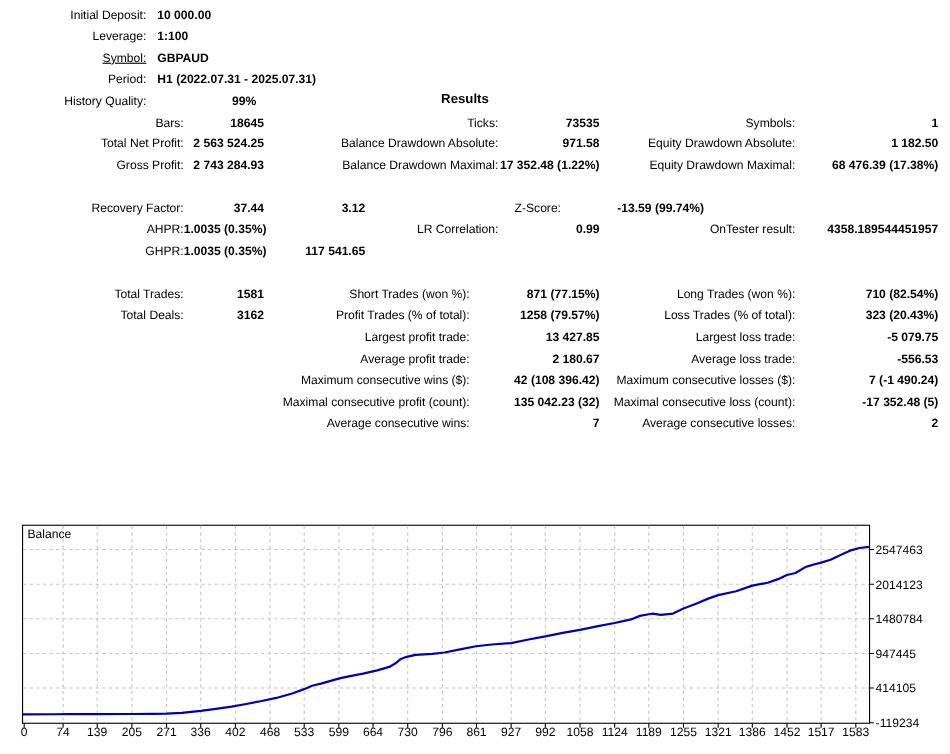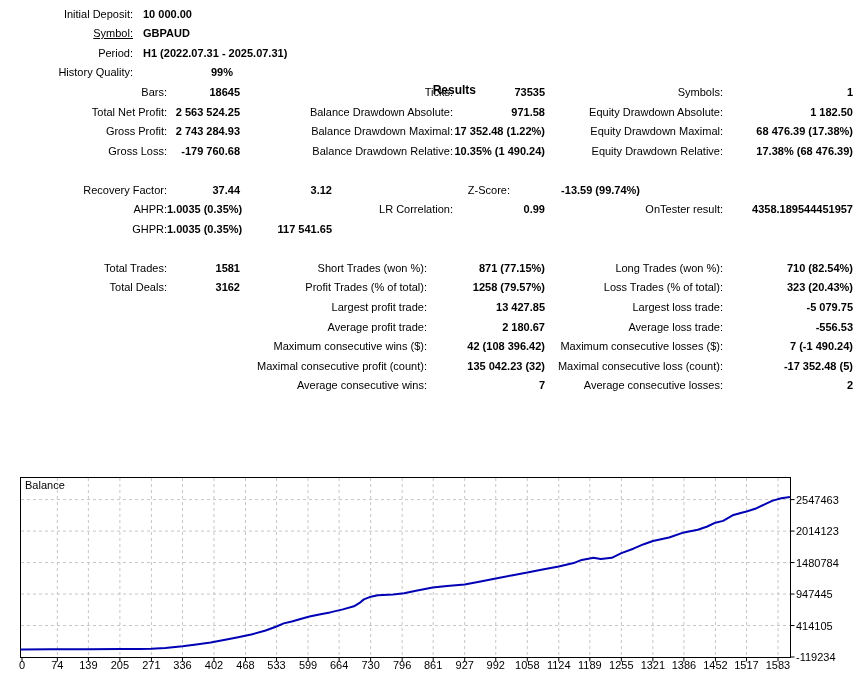--- a/index.html
+++ b/index.html
@@ -3,35 +3,39 @@
 <meta charset="utf-8">
 <style>
   html,body{margin:0;padding:0;background:#fff;}
   .page{position:relative;width:864px;height:685px;background:#ffffff;overflow:hidden;
         font-family:"Liberation Sans",sans-serif;font-size:11px;color:#000;}
   #report-rows{position:absolute;left:0;top:4px;}
   .row{display:flex;height:19.55px;align-items:center;}
   .lbl{text-align:right;white-space:nowrap;}
   .val{text-align:right;font-weight:bold;white-space:nowrap;}
   .sval{font-weight:bold;white-space:nowrap;text-align:left;}
-  .results-title{position:absolute;left:380px;top:83px;width:96px;text-align:right;
+  .results-title{position:absolute;left:401px;top:83px;width:96px;text-align:left;
                  font-weight:bold;font-size:12px;}
   #chart-host{position:absolute;left:0;top:470px;width:864px;height:215px;}
   svg text{font-family:"Liberation Sans",sans-serif;font-size:11px;fill:#000;}
 </style>
 </head>
 <body>
 
 <div class="page">
   <div id="report-rows">
       <div class="row">
         <div class="lbl" style="width: 133px;">Initial Deposit:</div>
         <div class="sval" style="width: auto; margin-left: 10px;">10 000.00</div>
       </div>
       <div class="row">
+        <div class="lbl" style="width: 133px;">Leverage:</div>
+        <div class="sval" style="width: auto; margin-left: 10px;">1:100</div>
+      </div>
+      <div class="row">
         <div class="lbl" style="width: 133px; text-decoration: underline;">Symbol:</div>
         <div class="sval" style="width: auto; margin-left: 10px;">GBPAUD</div>
       </div>
       <div class="row">
         <div class="lbl" style="width: 133px;">Period:</div>
         <div class="sval" style="width: auto; margin-left: 10px;">H1 (2022.07.31 - 2025.07.31)</div>
       </div>
       <div class="row">
         <div class="lbl" style="width: 133px;">History Quality:</div>
         <div class="val" style="width: 100px;">99%</div>
@@ -52,28 +56,20 @@
         <div class="lbl" style="width: 178px;">Equity Drawdown Absolute:</div>
         <div class="val" style="width: 130px;">1 182.50</div>
       </div>
       <div class="row">
         <div class="lbl" style="width: 167px;">Gross Profit:</div>
         <div class="val" style="width: 73px;">2 743 284.93</div>
         <div class="lbl" style="width: 213px;">Balance Drawdown Maximal:</div>
         <div class="val" style="width: 92px;">17 352.48 (1.22%)</div>
         <div class="lbl" style="width: 178px;">Equity Drawdown Maximal:</div>
         <div class="val" style="width: 130px;">68 476.39 (17.38%)</div>
-      </div>
-      <div class="row">
-        <div class="lbl" style="width: 167px;">Gross Loss:</div>
-        <div class="val" style="width: 73px;">-179 760.68</div>
-        <div class="lbl" style="width: 213px;">Balance Drawdown Relative:</div>
-        <div class="val" style="width: 92px;">10.35% (1 490.24)</div>
-        <div class="lbl" style="width: 178px;">Equity Drawdown Relative:</div>
-        <div class="val" style="width: 130px;">17.38% (68 476.39)</div>
       </div>
       <div class="row"></div>
       <div class="row">
         <div class="lbl" style="width: 167px;">Recovery Factor:</div>
         <div class="val" style="width: 73px;">37.44</div>
         <div class="val" style="width: 92px;">3.12</div>
         <div class="lbl" style="width: 178px;">Z-Score:</div>
         <div class="val" style="width: 130px;">-13.59 (99.74%)</div>
       </div>
       <div class="row">

